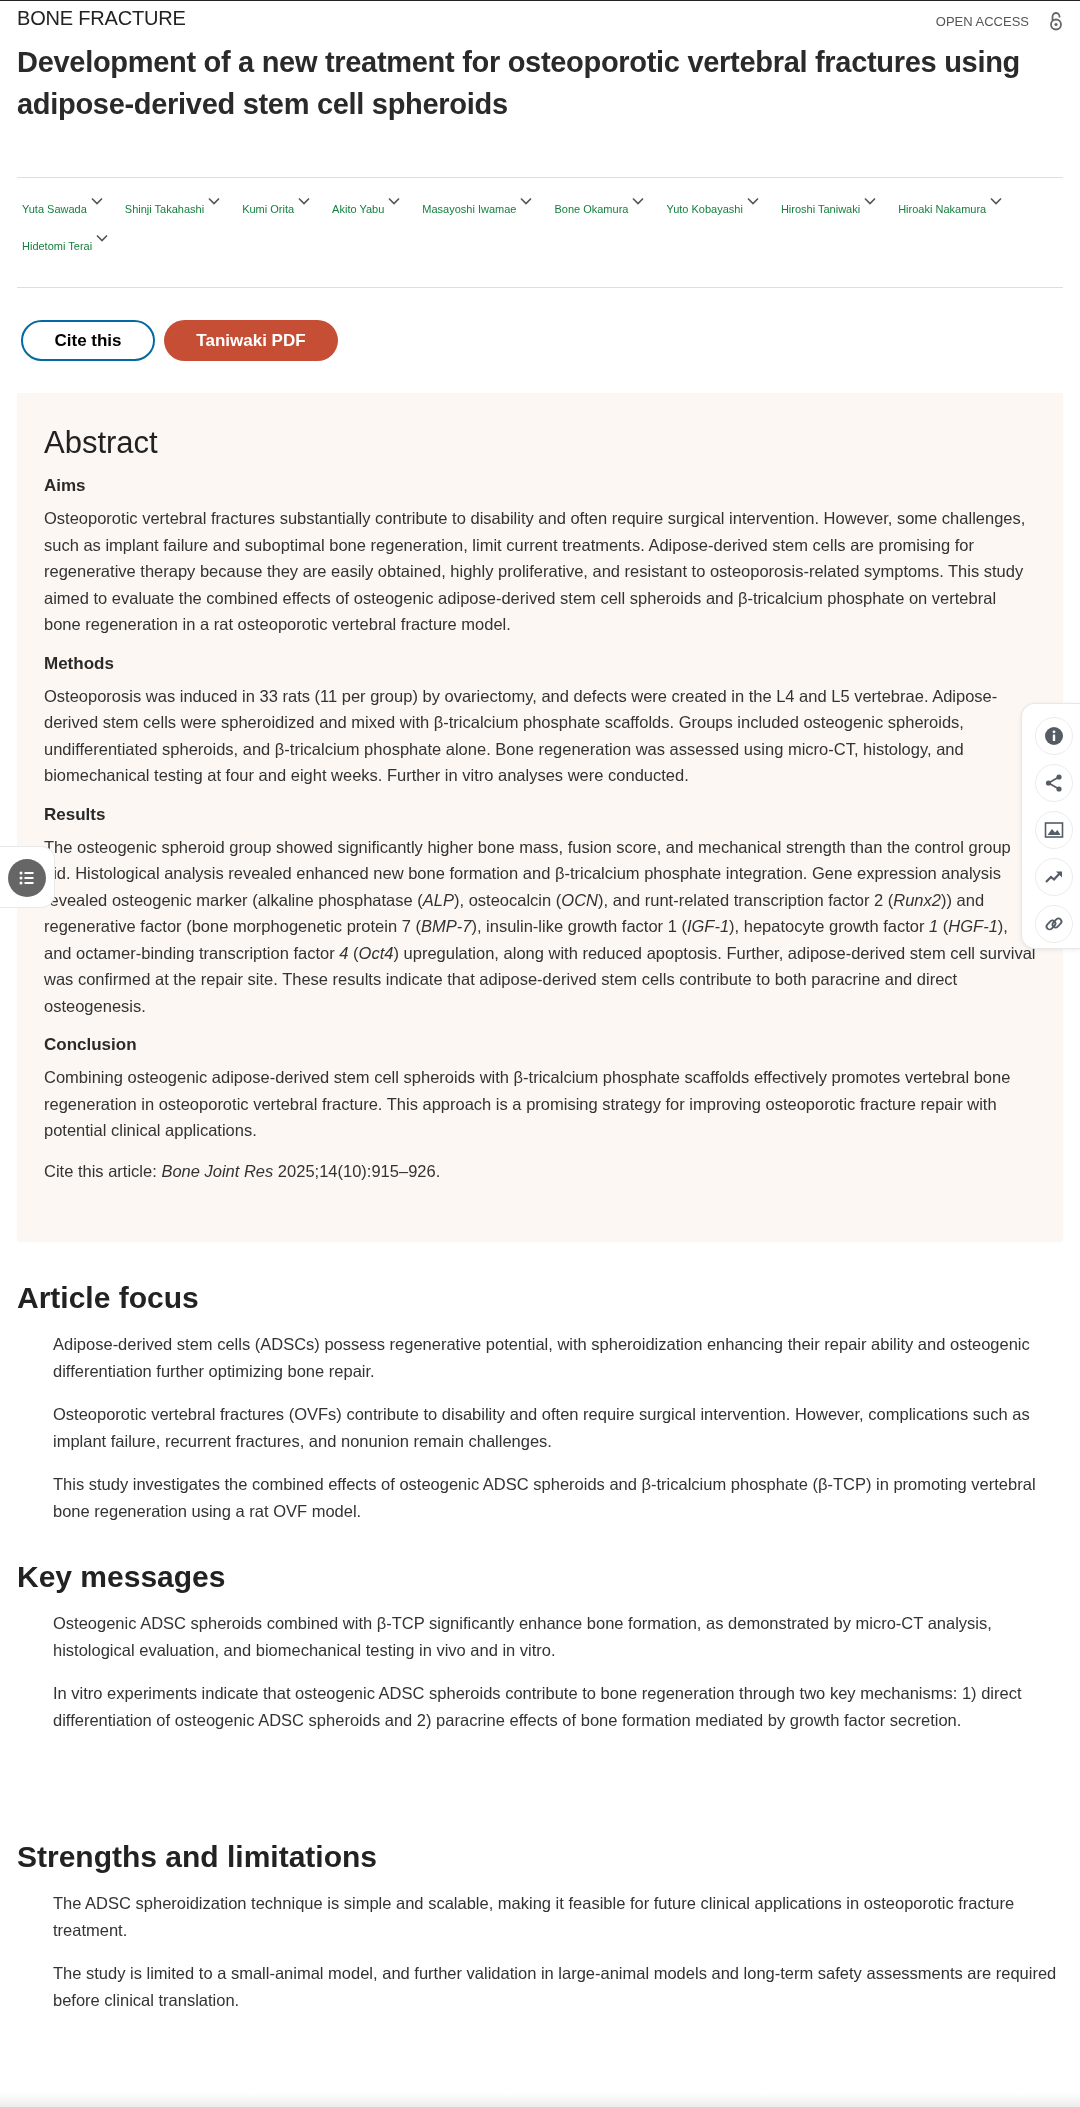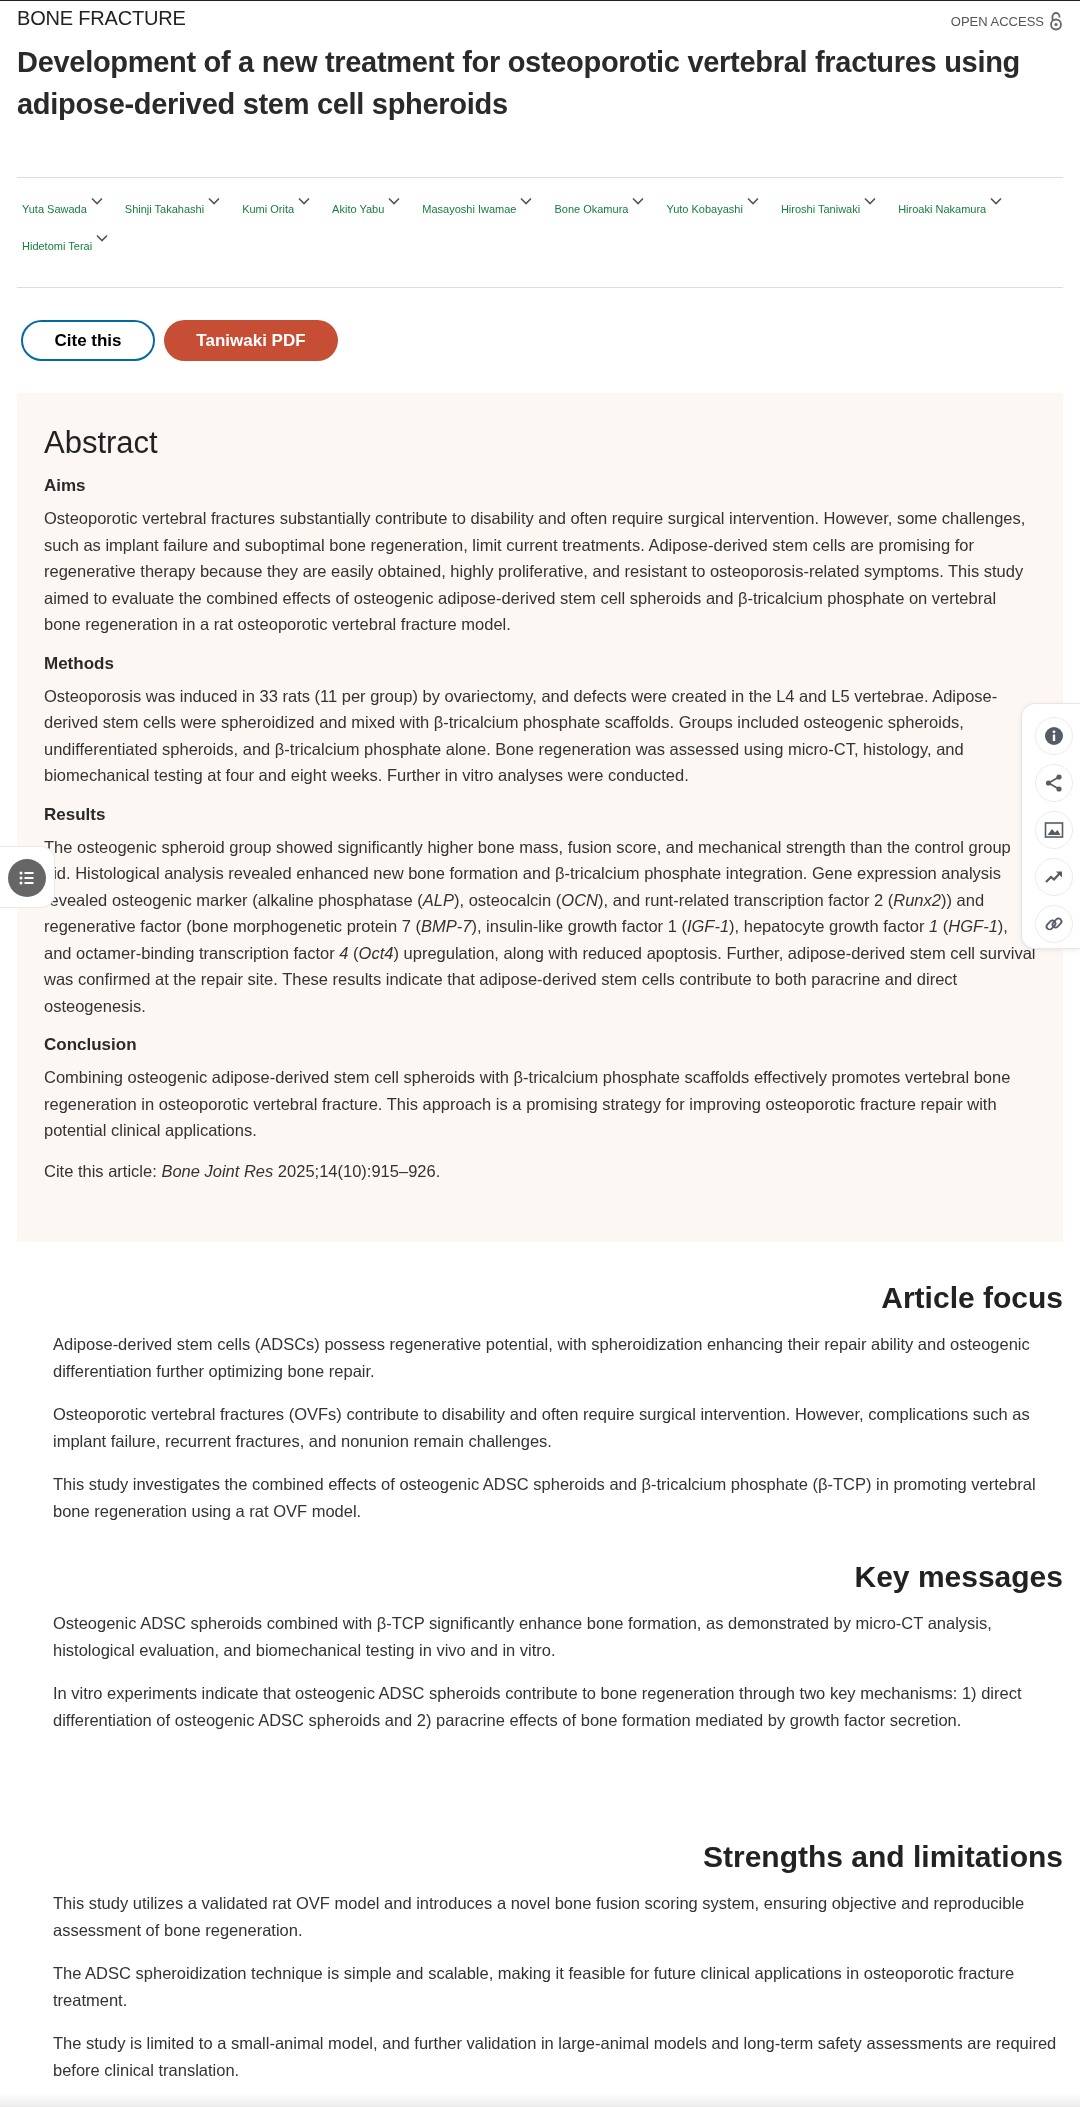--- a/index.html
+++ b/index.html
@@ -1,21 +1,21 @@
 <!DOCTYPE html>
 <html><head>
 <meta charset="utf-8">
 <style>
   * { box-sizing: border-box; margin: 0; padding: 0; }
   html, body { width: 1080px; height: 2107px; overflow: hidden; background: #ffffff; }
   body { font-family: "Liberation Sans", sans-serif; color: #2b2b2b; position: relative; border-top: 1px solid #222; }
 
   .topbar { position: absolute; top: 6px; left: 17px; right: 17px; height: 24px; }
   .section-label { position: absolute; left: 0; top: 0; font-size: 20px; font-weight: 500; color: #222; letter-spacing: -0.2px; }
-  .open-access { position: absolute; right: 0; top: 4px; font-size: 13px; color: #555; display: flex; align-items: center; gap: 5px; }
+  .open-access { position: absolute; right: 0; top: 4px; font-size: 13px; color: #555; display: flex; align-items: center; gap: 20px; }
   .open-access svg { width: 14px; height: 20px; }
 
   .title { position: absolute; top: 40px; left: 17px; width: 1046px; font-size: 29px; line-height: 42px; font-weight: bold; color: #2a2a2a; letter-spacing: -0.3px; }
 
   .rule { position: absolute; left: 17px; right: 17px; height: 1px; background: #dedede; }
 
   .authors { position: absolute; top: 196px; left: 22px; width: 1040px; display: flex; flex-wrap: wrap; row-gap: 13px; column-gap: 0; }
   .author { display: flex; align-items: flex-start; font-size: 11px; line-height: 24px; color: #15803d; margin-right: 22px; cursor: pointer; }
   .author .chev { width: 12px; height: 8px; margin-left: 4px; }
 
@@ -24,21 +24,21 @@
   .btn-pdf { left: 164px; width: 174px; background: #c64e35; color: #fff; }
 
   .abstract { position: absolute; top: 392px; left: 17px; width: 1046px; height: 849px; background: #fcf7f3; padding: 30px 27px 0 27px; }
   .abstract h2 { font-size: 31px; font-weight: normal; color: #222; line-height: 40px; margin-top: 0; margin-bottom: 11px; }
   .abstract h3 { font-size: 17px; font-weight: bold; color: #2a2a2a; line-height: 24px; margin-bottom: 7px; }
   .abstract p { font-size: 16.5px; line-height: 26.5px; color: #333; margin-bottom: 14px; }
   .abstract p i { font-style: italic; }
   .cite-line { margin-top: 4px; }
 
   .sec { position: absolute; left: 17px; width: 1046px; }
-  .sec h2 { font-size: 30px; font-weight: bold; color: #222; line-height: 40px; margin-bottom: 13px; text-align: right; }
+  .sec h2 { font-size: 30px; font-weight: bold; color: #222; line-height: 40px; margin-bottom: 13px; }
   .sec p { font-size: 16.5px; line-height: 26.5px; color: #333; padding-left: 36px; margin-bottom: 17px; }
 
   .side-toolbar { position: absolute; left: 1021px; top: 702px; width: 59px; height: 246px; background: #fff; border: 1px solid #e8e8e8; border-right: none; border-radius: 14px 0 0 14px; box-shadow: 0 1px 4px rgba(0,0,0,0.08); }
   .side-btn { position: absolute; left: 13px; width: 38px; height: 38px; border-radius: 50%; border: 1px solid #ececec; background: #fff; display: flex; align-items: center; justify-content: center; cursor: pointer; }
   .side-btn svg { width: 20px; height: 20px; }
 
   .toc-tab { position: absolute; left: 0; top: 845px; width: 55px; height: 62px; background: #fff; border: 1px solid #e8e8e8; border-left: none; border-radius: 0 14px 14px 0; }
   .toc-btn { position: absolute; left: 8px; top: 12px; width: 38px; height: 38px; border-radius: 50%; background: #666; display: flex; align-items: center; justify-content: center; cursor: pointer; }
   .toc-btn svg { width: 22px; height: 22px; }
 
@@ -157,21 +157,20 @@
 </section>
 
 <section class="sec" style="top:1556px;">
   <h2>Key messages</h2>
   <p>Osteogenic ADSC spheroids combined with β-TCP significantly enhance bone formation, as demonstrated by micro-CT analysis, histological evaluation, and biomechanical testing in vivo and in vitro.</p>
   <p>In vitro experiments indicate that osteogenic ADSC spheroids contribute to bone regeneration through two key mechanisms: 1) direct differentiation of osteogenic ADSC spheroids and 2) paracrine effects of bone formation mediated by growth factor secretion.</p>
 </section>
 
 <section class="sec" style="top:1836px;">
   <h2>Strengths and limitations</h2>
-  <p>This study utilizes a validated rat OVF model and introduces a novel bone fusion scoring system, ensuring objective and reproducible assessment of bone regeneration.</p>
   <p>The ADSC spheroidization technique is simple and scalable, making it feasible for future clinical applications in osteoporotic fracture treatment.</p>
   <p>The study is limited to a small-animal model, and further validation in large-animal models and long-term safety assessments are required before clinical translation.</p>
 </section>
 
 <div class="side-toolbar">
   <div class="side-btn" style="top:13px;">
     <svg viewBox="0 0 20 20">
         <circle cx="10" cy="10" r="9" fill="#555c66"></circle>
         <rect x="8.8" y="8.5" width="2.4" height="6.5" rx="0.6" fill="#fff"></rect>
         <circle cx="10" cy="5.8" r="1.4" fill="#fff"></circle>

